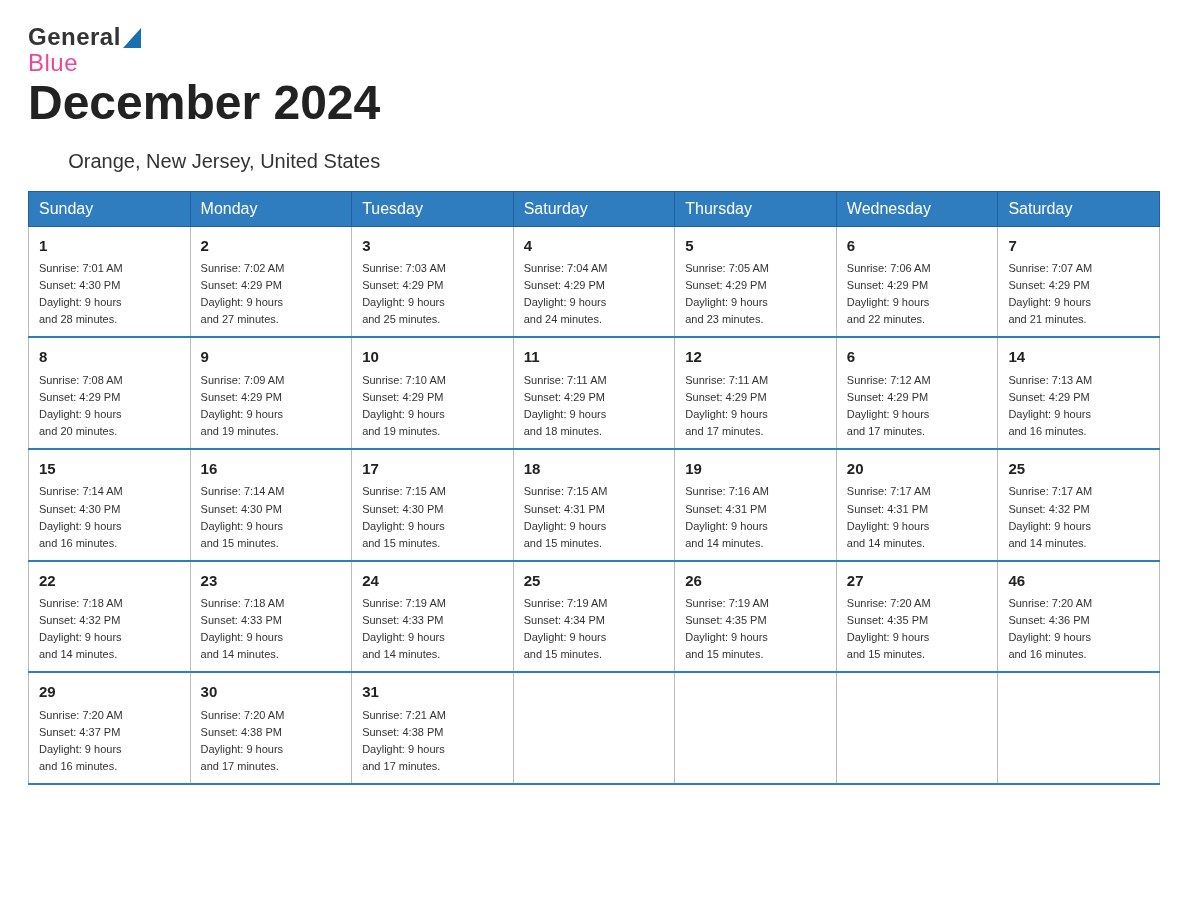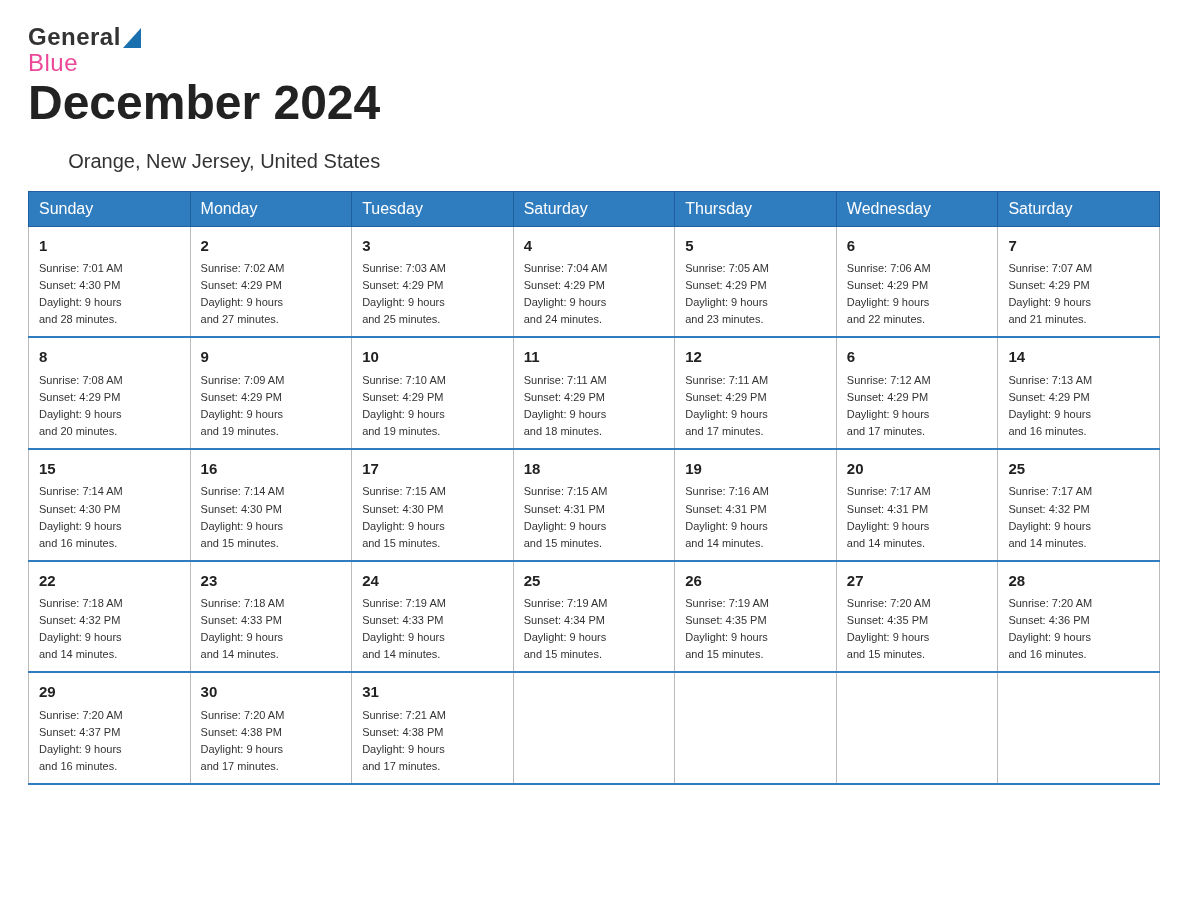--- a/index.html
+++ b/index.html
@@ -240,21 +240,21 @@
         </td>
         <td>
           <span class="day-num">26</span>
           <div class="day-info">Sunrise: 7:19 AM<br>Sunset: 4:35 PM<br>Daylight: 9 hours<br>and 15 minutes.</div>
         </td>
         <td>
           <span class="day-num">27</span>
           <div class="day-info">Sunrise: 7:20 AM<br>Sunset: 4:35 PM<br>Daylight: 9 hours<br>and 15 minutes.</div>
         </td>
         <td>
-          <span class="day-num">28</span>
+          <span class="day-num">46</span>
           <div class="day-info">Sunrise: 7:20 AM<br>Sunset: 4:36 PM<br>Daylight: 9 hours<br>and 16 minutes.</div>
         </td>
       </tr>
       <tr>
         <td>
           <span class="day-num">29</span>
           <div class="day-info">Sunrise: 7:20 AM<br>Sunset: 4:37 PM<br>Daylight: 9 hours<br>and 16 minutes.</div>
         </td>
         <td>
           <span class="day-num">30</span>

